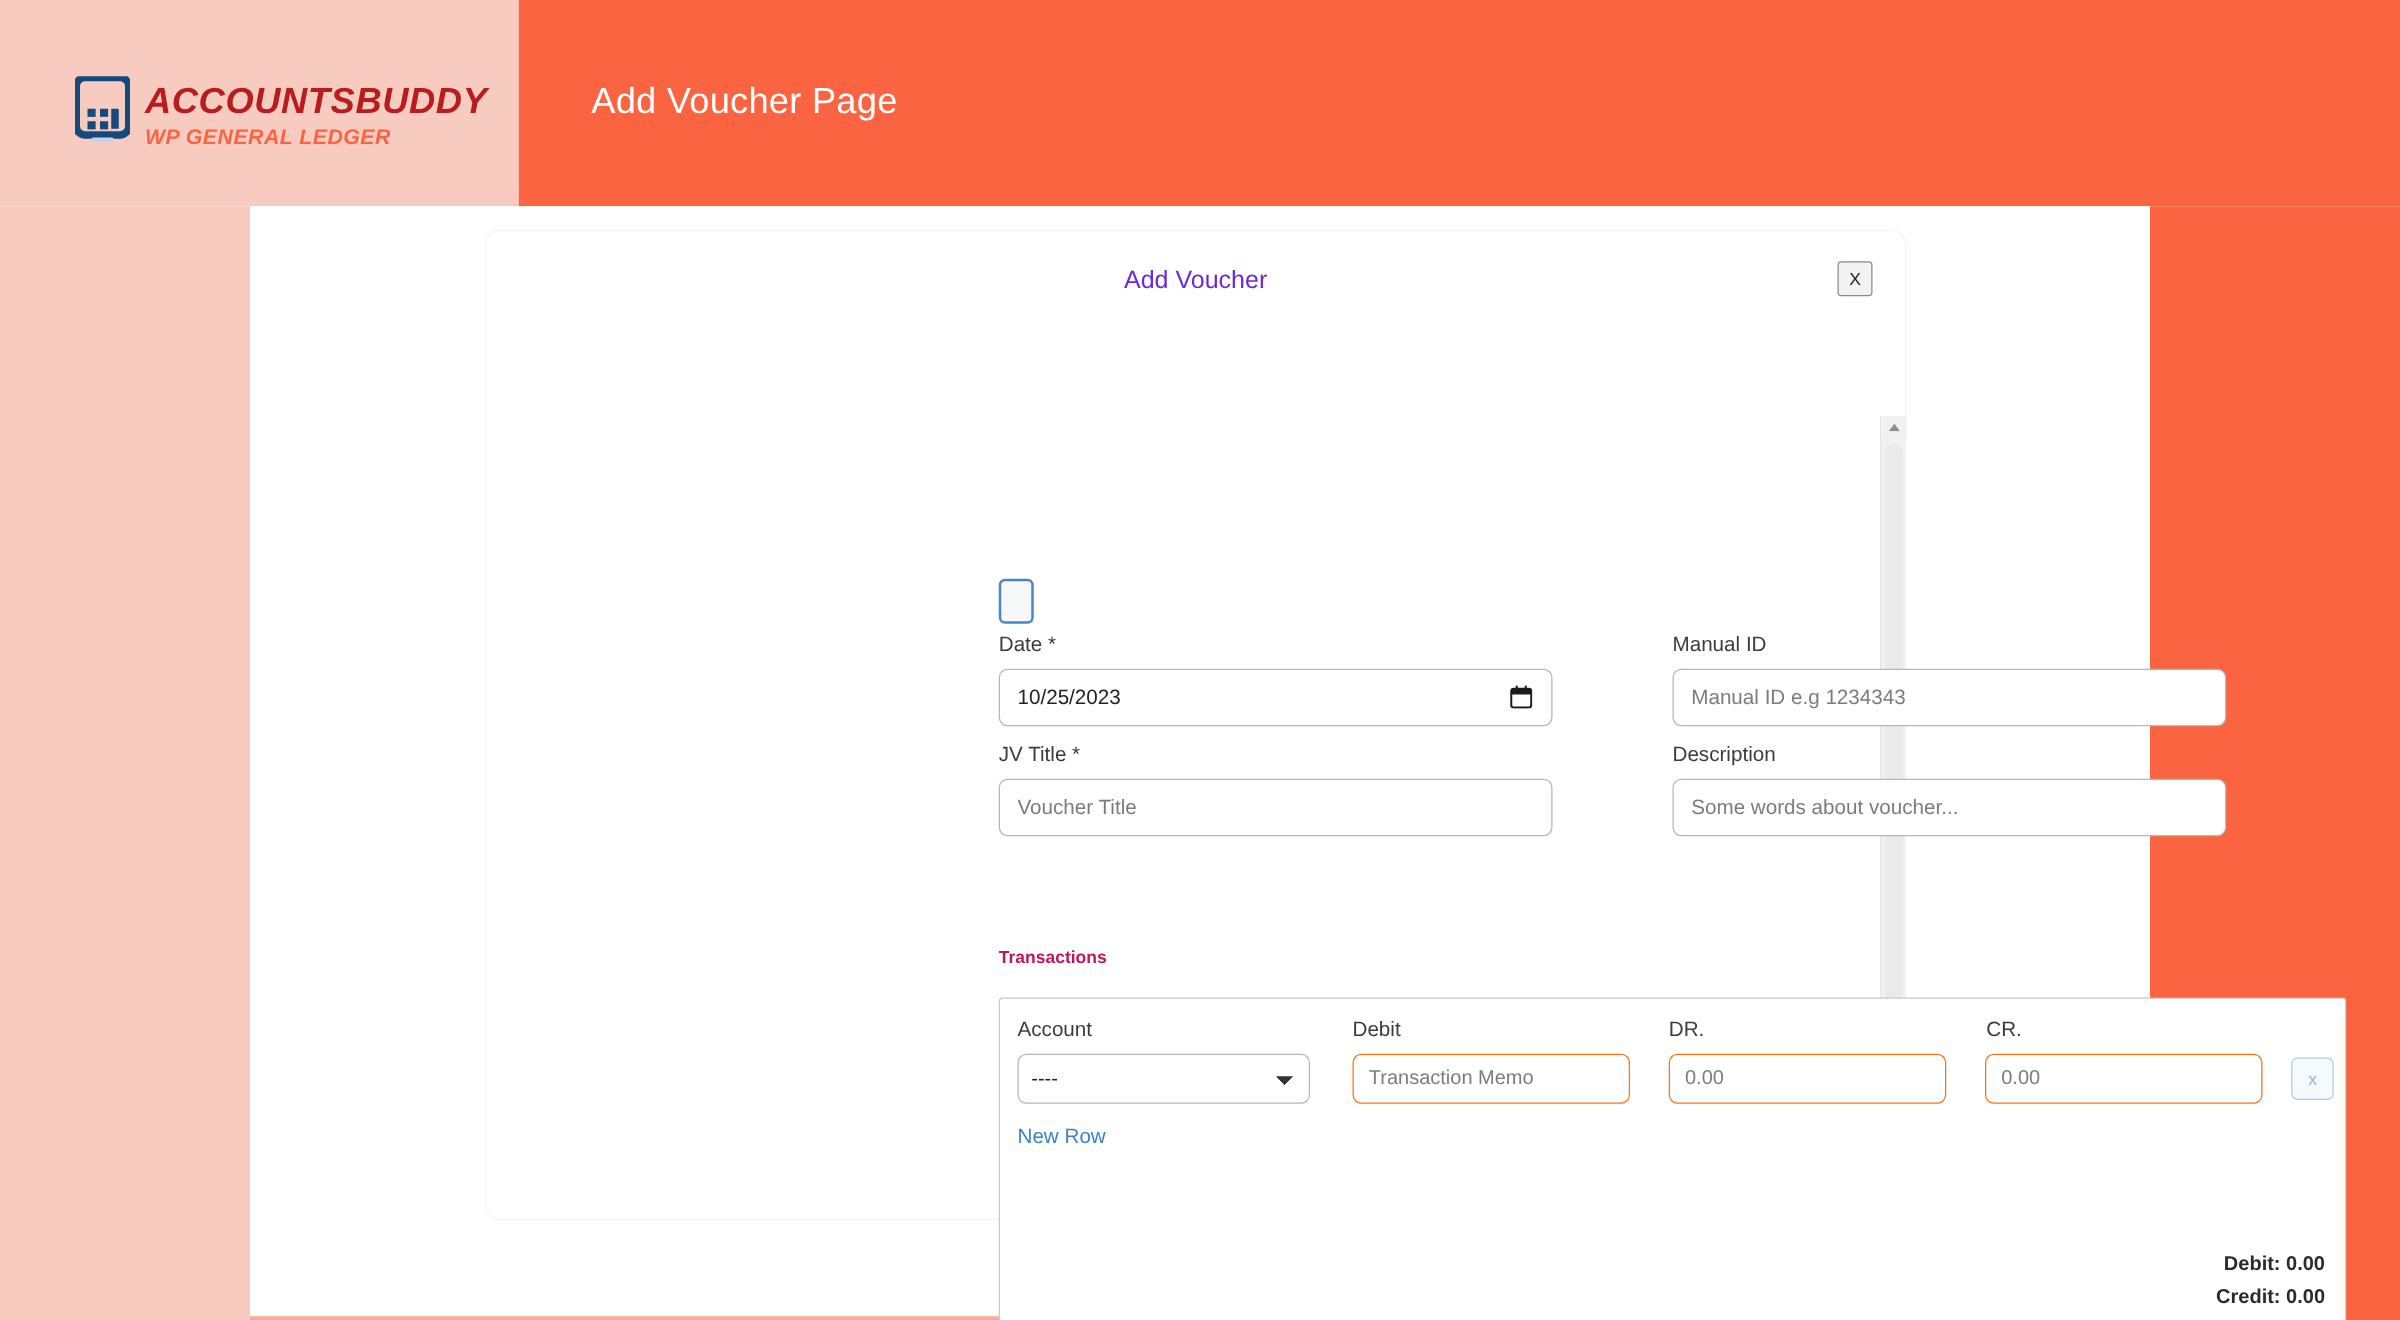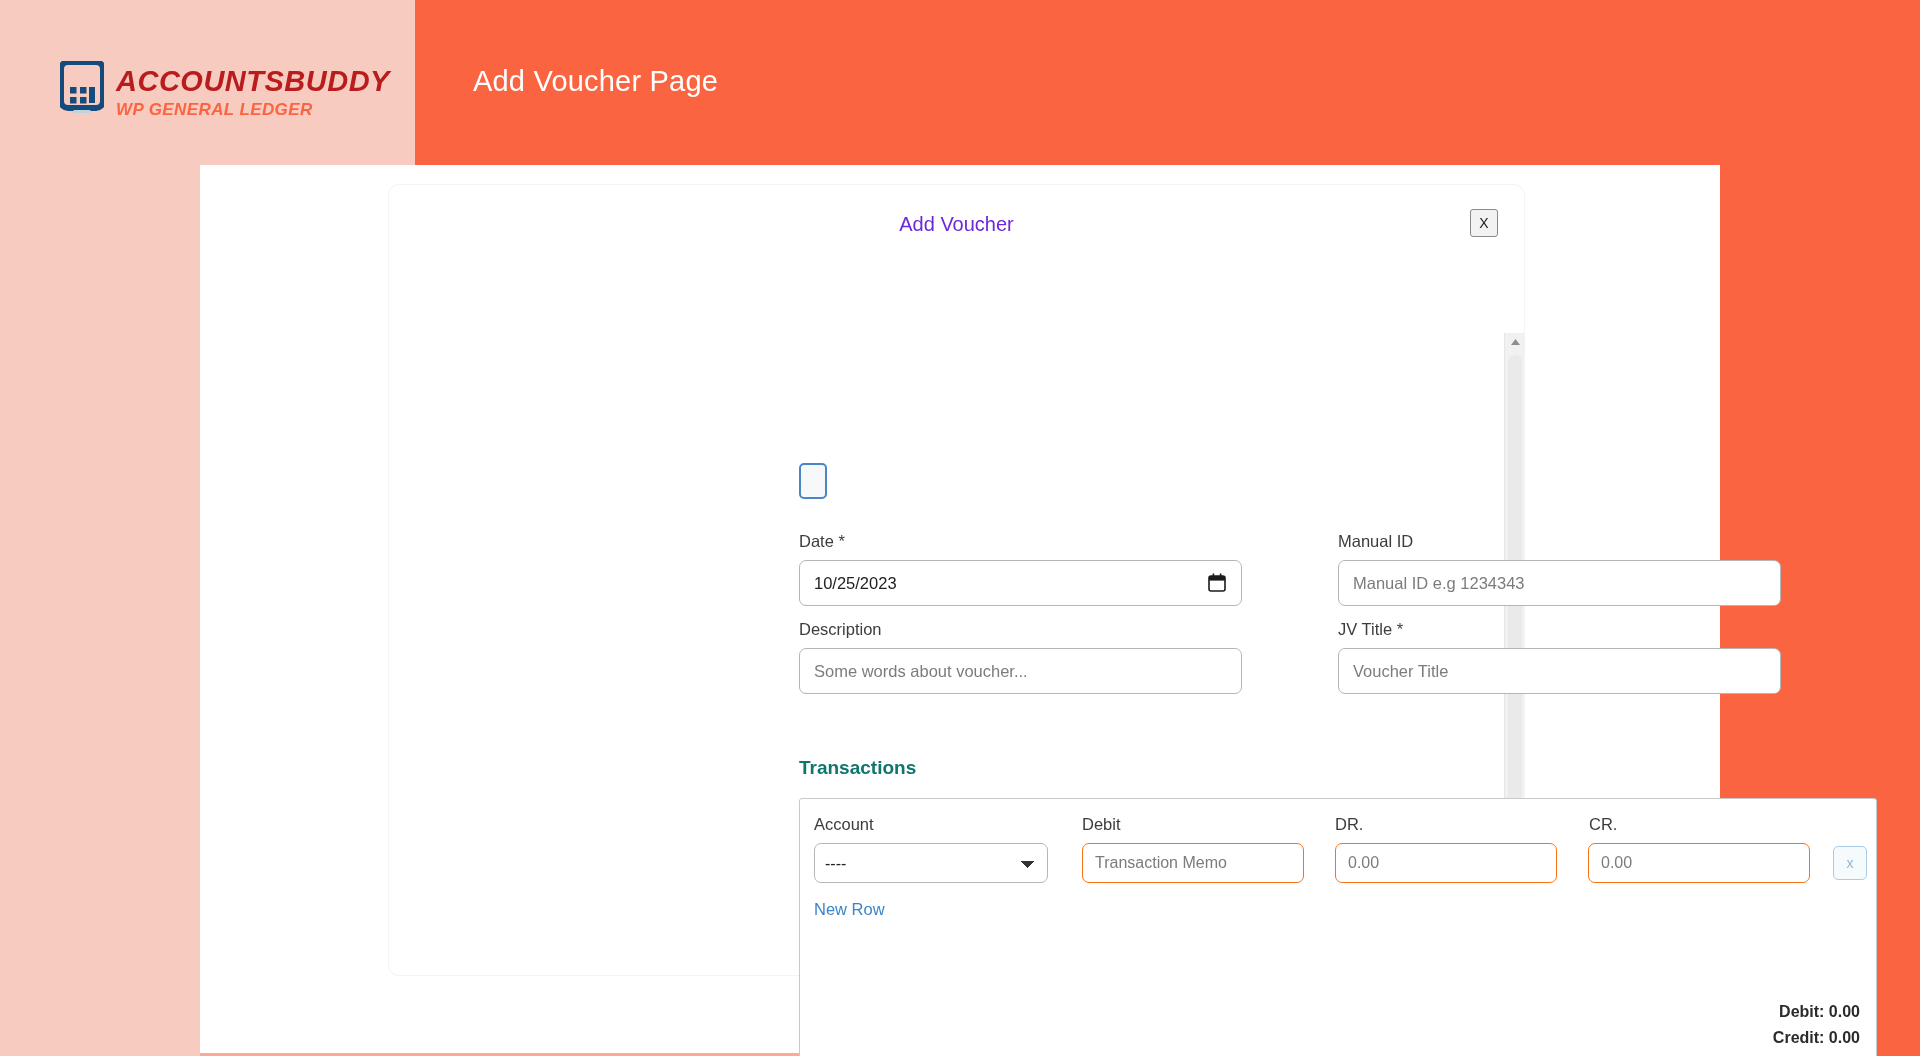--- a/index.html
+++ b/index.html
@@ -141,21 +141,21 @@
     left: 410px; top: 278px;
     width: 28px; height: 36px;
     border: 2px solid #4a86c5;
     border-radius: 5px;
     background: #f6f8f9;
   }
 
   
   .fields {
     position: absolute;
-    left: 410px; top: 347px;
+    left: 410px; top: 322px;
     width: 1010px;
   }
   .field-row { display: flex; gap: 96px; margin-bottom: 14px; }
   .field-col { width: 443px; }
   .field-label {
     font-size: 16.5px;
     color: #3c3c3c;
     margin-bottom: 9px;
     display: block;
   }
@@ -175,23 +175,23 @@
   .date-cal-icon {
     position: absolute;
     right: 16px; top: 13px;
     pointer-events: none;
   }
 
   
   .transactions-title {
     position: absolute;
     left: 410px; top: 572px;
-    font-size: 19px;
+    font-size: 14px;
     font-weight: bold;
-    color: #0f766e;
+    color: #be185d;
   }
   .tx-box {
     position: absolute;
     left: 410px; top: 613px;
     width: 1078px; height: 290px;
     border: 1px solid #c9c9c9;
     border-radius: 3px;
     background: #ffffff;
   }
   .tx-head {
@@ -381,27 +381,27 @@
         </div>
 
         <div class="field-col">
           <label class="field-label">Manual ID</label>
           <input class="field-input" type="text" placeholder="Manual ID e.g 1234343" style="">
         </div>
       </div>
 
       <div class="field-row">
         <div class="field-col">
+          <label class="field-label">JV Title *</label>
+          <input class="field-input" type="text" placeholder="Voucher Title" style="">
+        </div>
+
+        <div class="field-col">
           <label class="field-label">Description</label>
           <input class="field-input" type="text" placeholder="Some words about voucher..." style="">
-        </div>
-
-        <div class="field-col">
-          <label class="field-label">JV Title *</label>
-          <input class="field-input" type="text" placeholder="Voucher Title" style="">
         </div>
       </div>
     </div>
 
     <div class="transactions-title">Transactions</div>
 
     <div class="tx-box">
 
       <div class="tx-head">
         <div class="c-account">Account</div>

